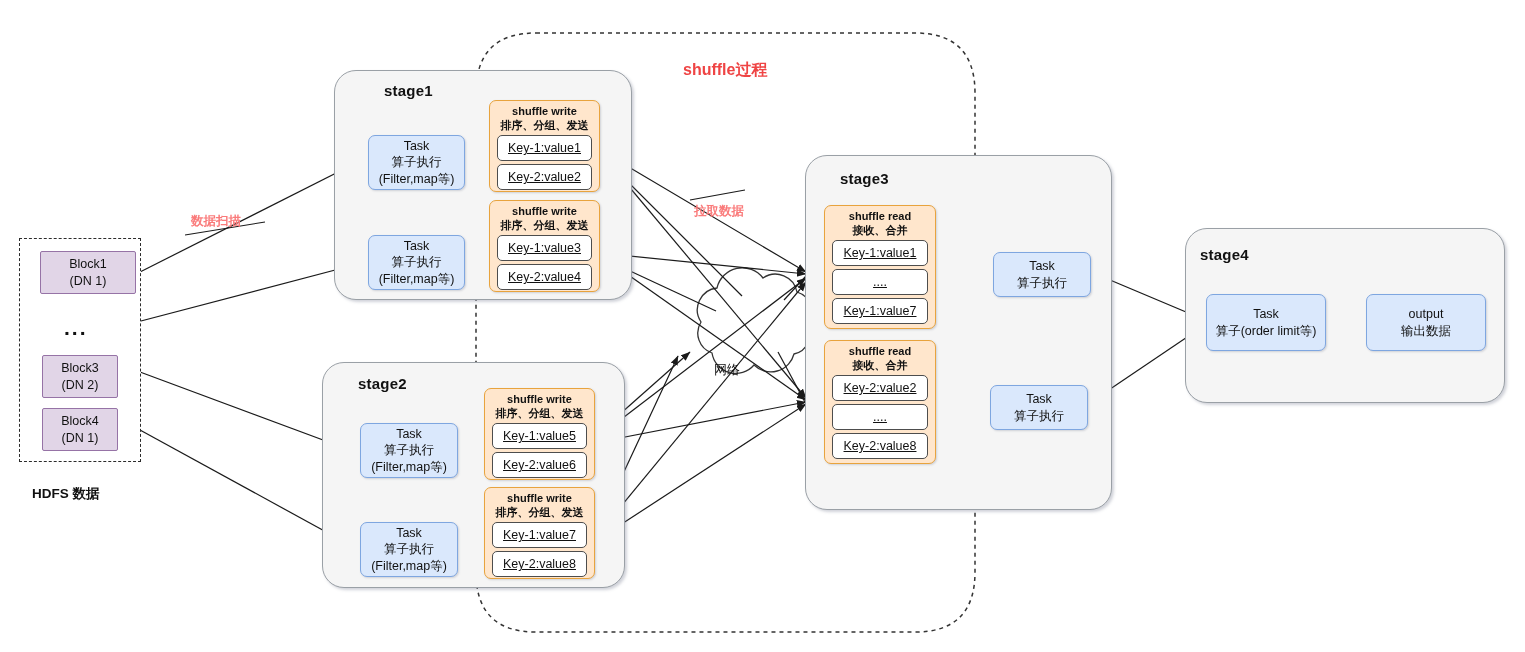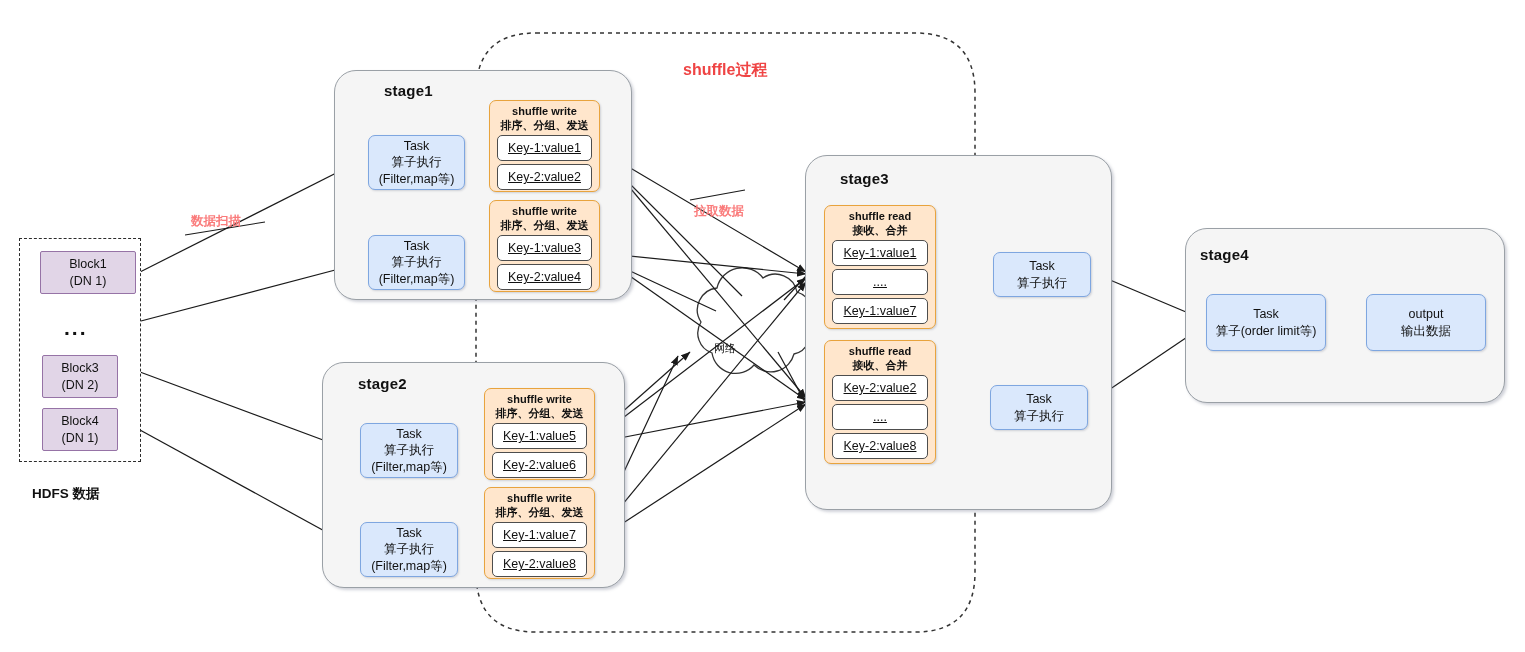--- a/index.html
+++ b/index.html
@@ -52,21 +52,21 @@
     display:flex;flex-direction:column;align-items:center;justify-content:center;
     font-size:12.5px;line-height:1.35;color:#111;text-align:center;
   }
   .block .ln{display:block;white-space:nowrap;}
   .ellipsis-dots{font-size:21px;font-weight:bold;letter-spacing:2px;color:#111;}
   .hdfs-caption{font-size:13.5px;font-weight:bold;color:#111;white-space:nowrap;}
 
   
   .shuffle-proc-label{font-size:16px;font-weight:bold;color:#ef4444;white-space:nowrap;}
   .redlabel{font-size:12.5px;font-weight:bold;color:#fa7a7a;white-space:nowrap;}
-  .net-label{font-size:11px;color:#111;white-space:nowrap;}
+  .net-label{font-size:13px;color:#111;white-space:nowrap;margin-top:20px;}
 </style>
 </head>
 <body>
 
 <svg id="canvas" viewBox="0 0 1525 652" xmlns="http://www.w3.org/2000/svg">
   <defs>
     <marker id="ah" markerWidth="9" markerHeight="9" refX="7.6" refY="3.1" orient="auto" markerUnits="strokeWidth">
       <path d="M0,0 L8,3.1 L0,6.2 z" fill="#1a1a1a"></path>
     </marker>
   </defs>

